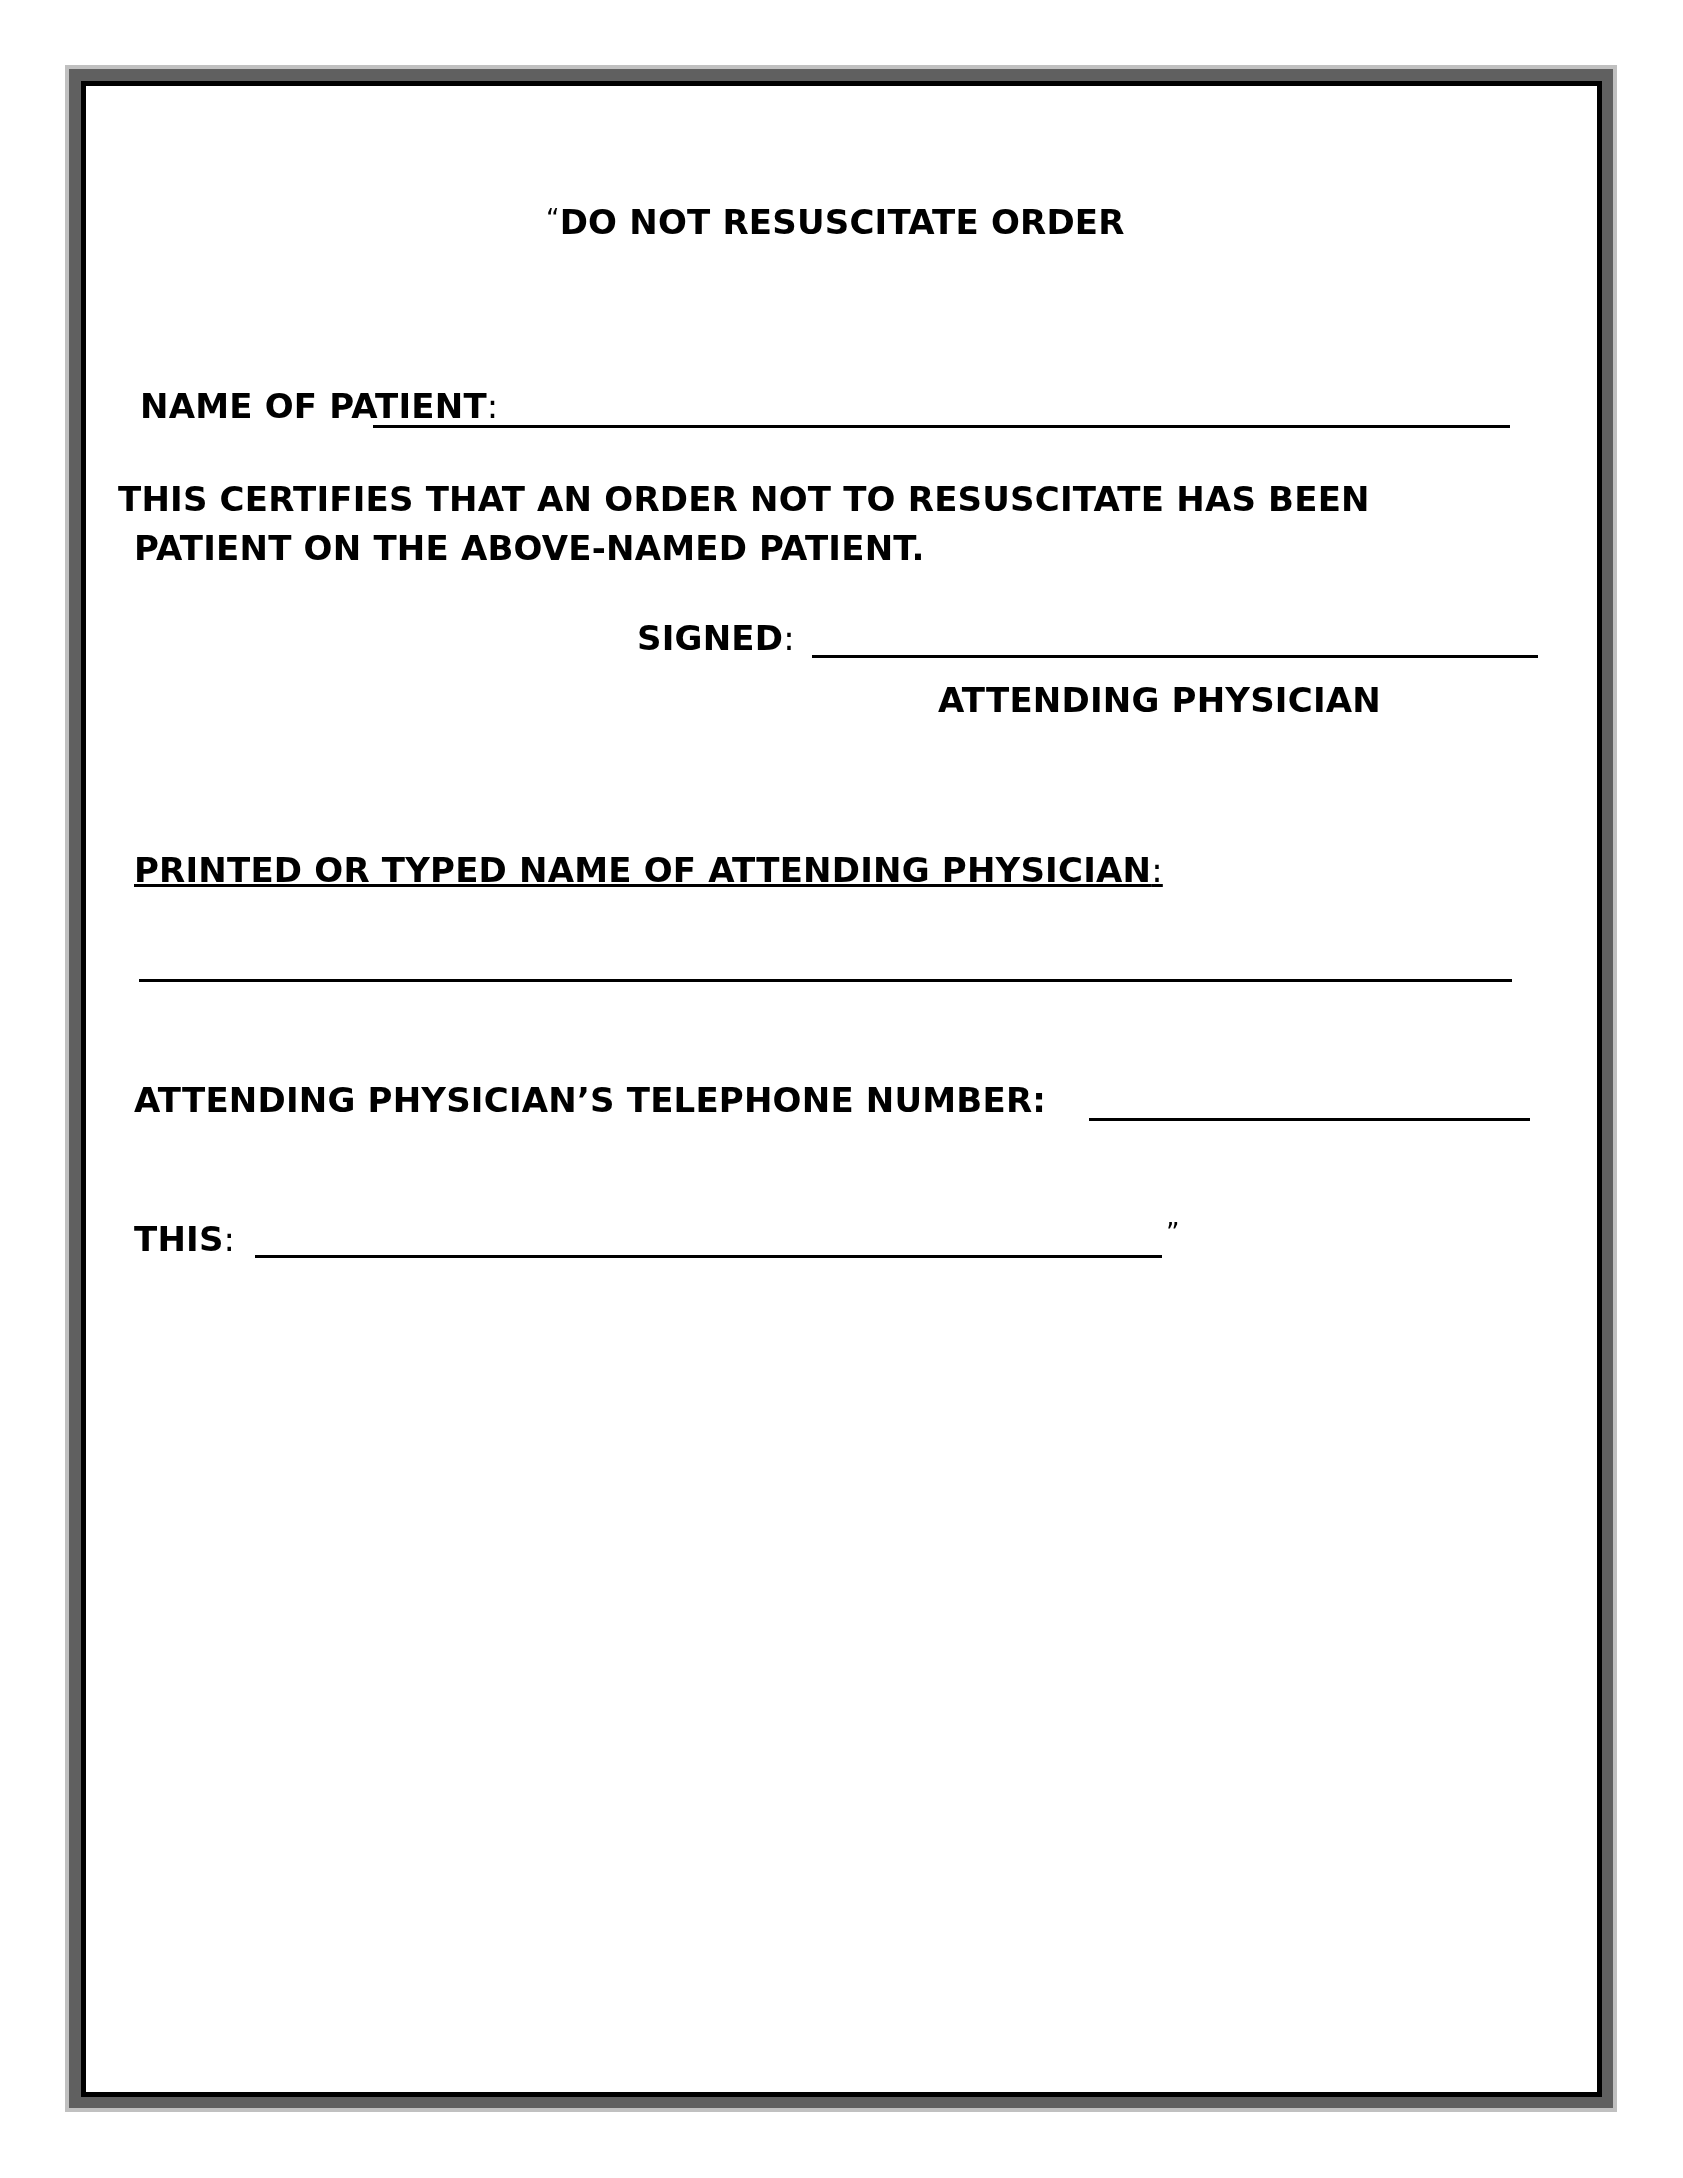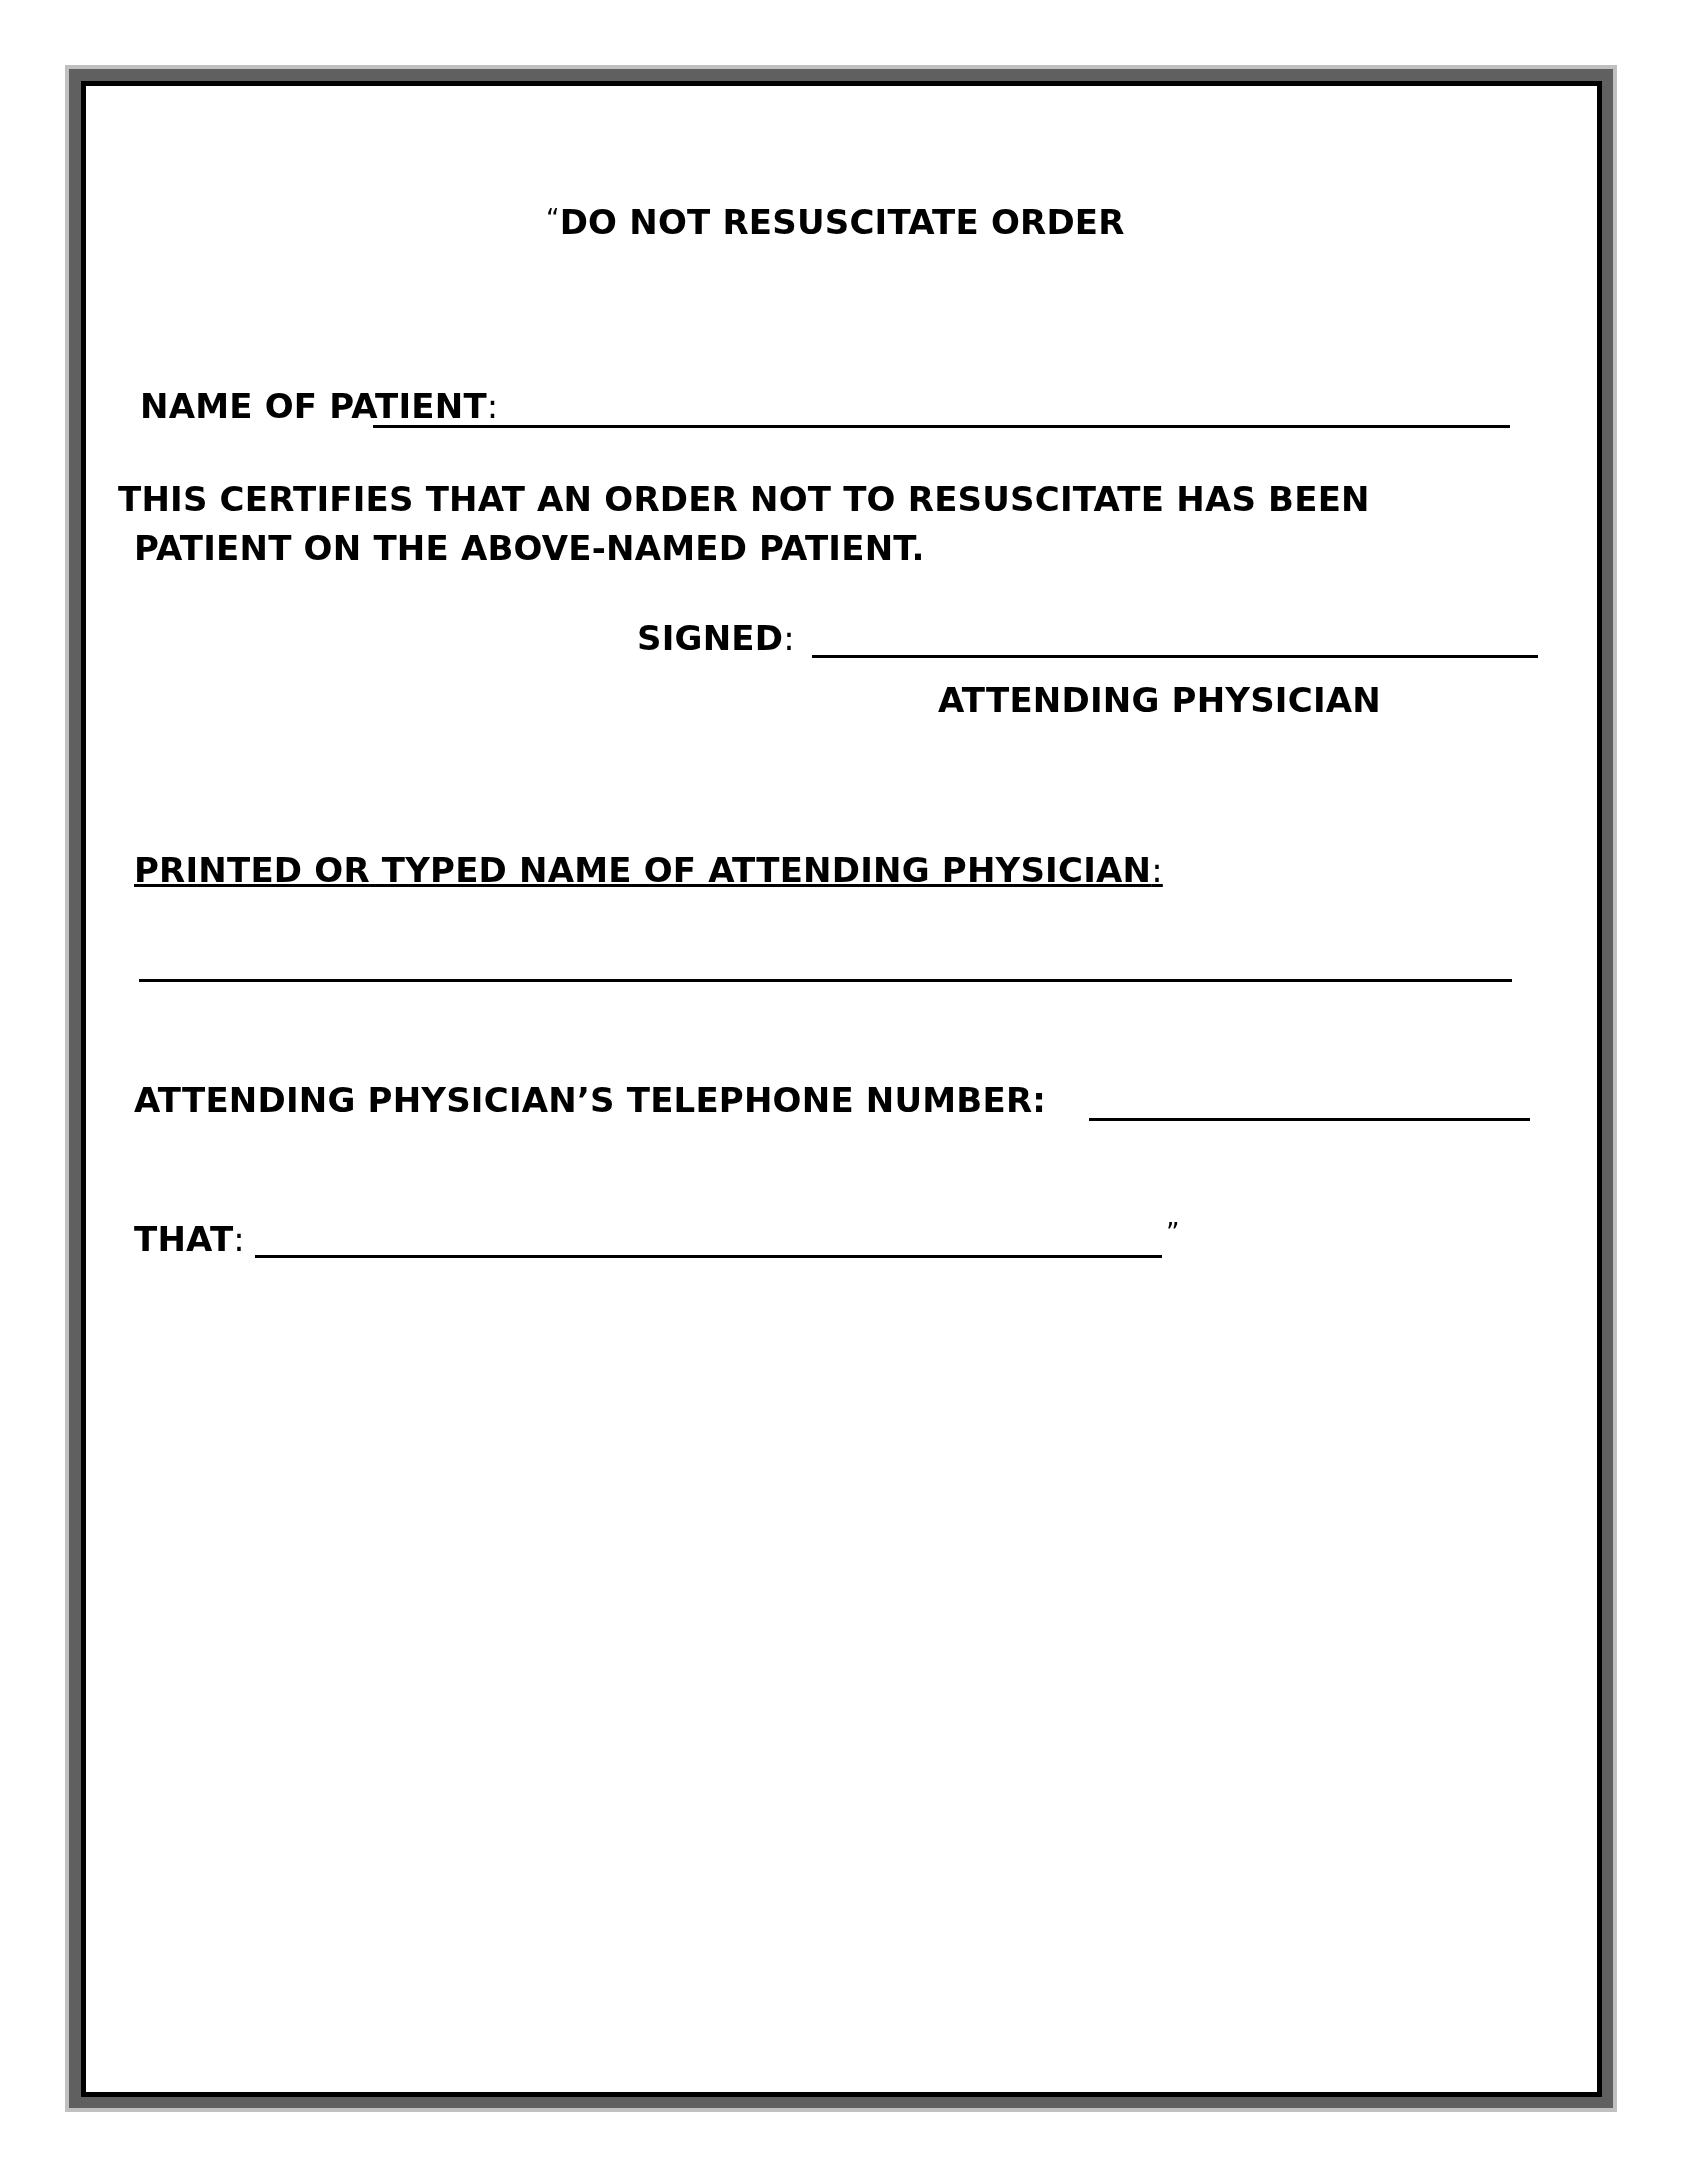--- a/index.html
+++ b/index.html
@@ -86,17 +86,17 @@
 
 <div class="txt" style="left:134px; top:853px;text-decoration:underline;">
   <span>PRINTED OR TYPED NAME OF ATTENDING PHYSICIAN</span><span class="thin">:</span>
 </div>
 <div class="rule" style="left:139px; top:979px; width:1373px;"></div>
 
 <div class="txt" style="left:134px; top:1083px;">ATTENDING PHYSICIAN’S TELEPHONE NUMBER:</div>
 <div class="rule" style="left:1089px; top:1118px; width:441px;"></div>
 
 <div class="txt" style="left:134px; top:1222px;">
-  <span>THAT</span><span class="thin">:</span>
+  <span>THIS</span><span class="thin">:</span>
 </div>
 <div class="rule" style="left:255px; top:1255px; width:907px;"></div>
 <div class="txt thin" style="left:1166px; top:1216px; font-size:26px;">”</div>
 
 
 </body></html>

